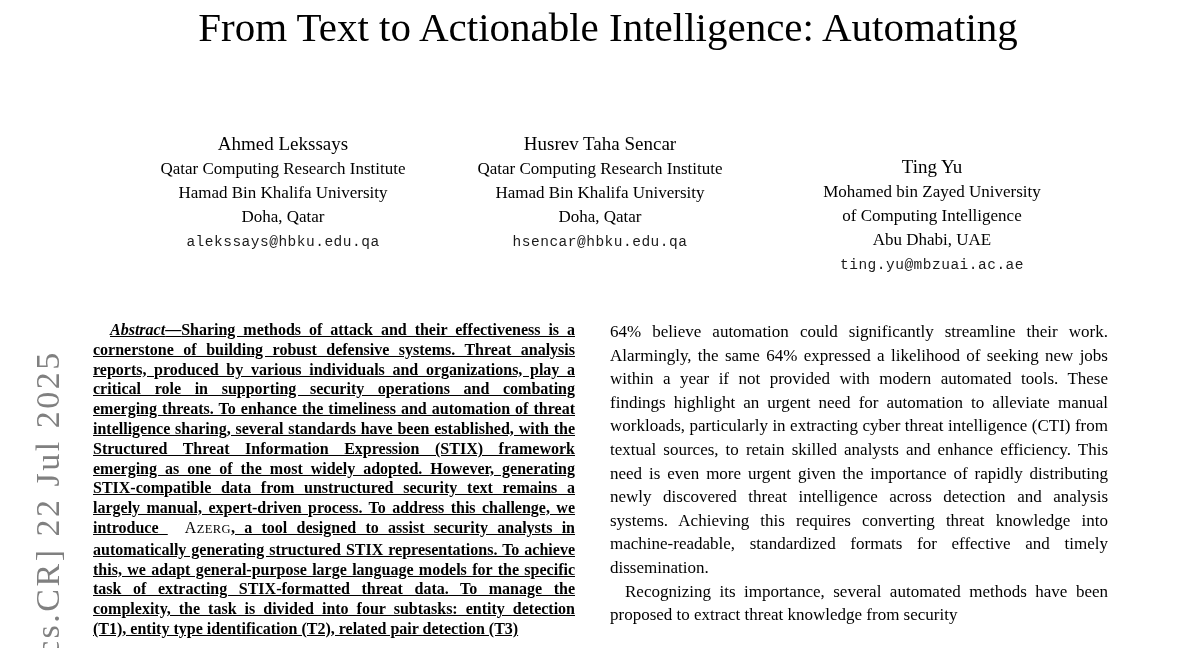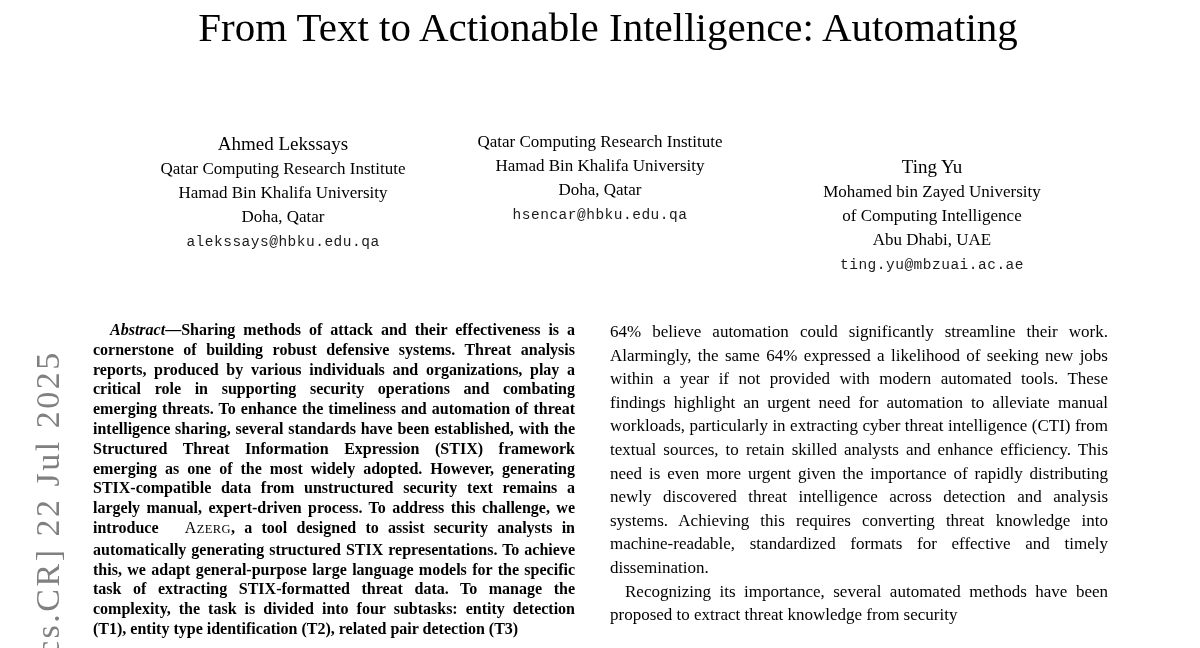--- a/index.html
+++ b/index.html
@@ -73,21 +73,21 @@
     line-height: 19.8px;
     font-weight: bold;
   }
   .col-right {
     left: 610px;
     width: 498px;
     font-size: 17px;
     line-height: 23.6px;
   }
   .col p { margin: 0; }
-  .abstract-p { text-indent: 17px; }
+  .abstract-p { text-indent: 17px; text-decoration: underline; }
   .abstract-label { font-style: italic; }
   .azerg {
     display: inline-block;
     font-weight: normal;
     font-size: 12.5px;
     letter-spacing: 0.4px;
   }
   .azerg::first-letter { font-size: 16px; }
   .para-1 { text-indent: 0; }
   .para-2 { text-indent: 15px; }
@@ -105,20 +105,21 @@
 
   <div class="author author-1">
     <div class="author-name">Ahmed Lekssays</div>
     <div class="author-affil">Qatar Computing Research Institute</div>
     <div class="author-affil">Hamad Bin Khalifa University</div>
     <div class="author-affil">Doha, Qatar</div>
     <div class="author-email">alekssays@hbku.edu.qa</div>
   </div>
 
   <div class="author author-2">
+    <div class="author-name">Husrev Taha Sencar</div>
     <div class="author-affil">Qatar Computing Research Institute</div>
     <div class="author-affil">Hamad Bin Khalifa University</div>
     <div class="author-affil">Doha, Qatar</div>
     <div class="author-email">hsencar@hbku.edu.qa</div>
   </div>
 
   <div class="author author-3">
     <div class="author-name">Ting Yu</div>
     <div class="author-affil">Mohamed bin Zayed University</div>
     <div class="author-affil">of Computing Intelligence</div>

